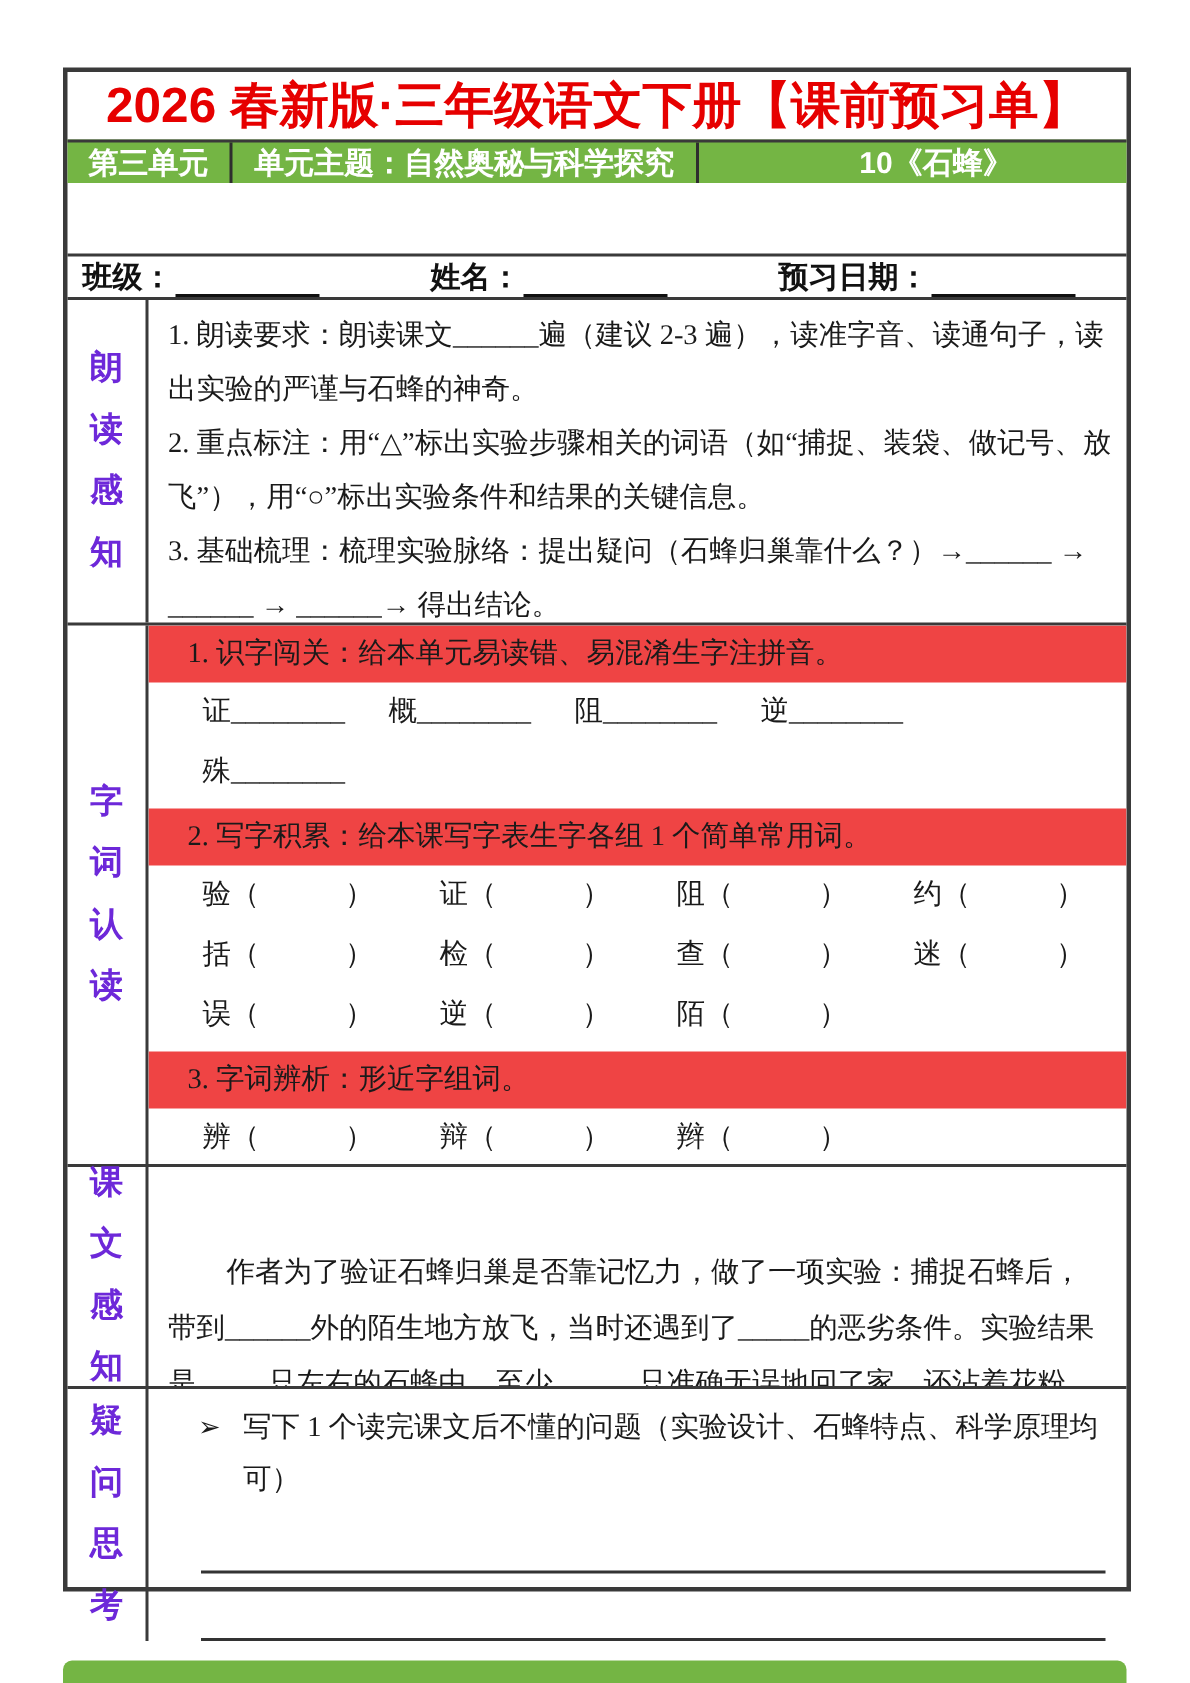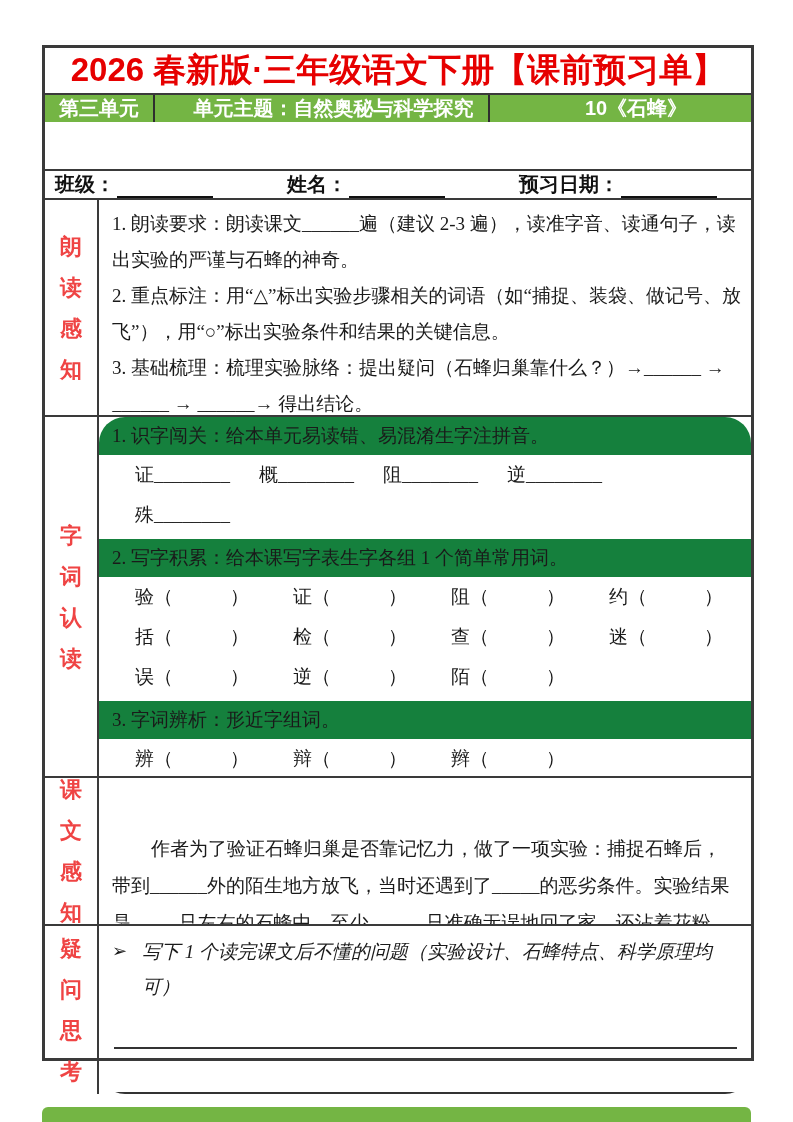--- a/index.html
+++ b/index.html
@@ -20,67 +20,67 @@
     font-weight:bold;font-size:33px;color:#e60000;letter-spacing:0px;white-space:nowrap;
   }
   .row-unit{
     height:43px;box-sizing:border-box;border-top:2px solid #3a3a3a;
     background:#74b544;display:flex;align-items:stretch;
     font-family:"Liberation Sans","DejaVu Sans",sans-serif;
     font-weight:bold;font-size:20px;color:#ffffff;
   }
   .unit-cell{display:flex;align-items:center;justify-content:center;box-sizing:border-box;}
   .unit-cell.c1{width:110px;border-right:2px solid #2e2e2e;}
-  .unit-cell.c2{width:311px;border-right:2px solid #2e2e2e;margin-left:24px;}
+  .unit-cell.c2{width:311px;border-right:2px solid #2e2e2e;}
   .unit-cell.c3{flex:1;margin-left:31px;}
   .row-info{
     height:43px;box-sizing:border-box;border-top:2px solid #3a3a3a;
     display:flex;align-items:center;justify-content:space-between;
     padding:0 34px 0 10px;
     font-family:"Liberation Sans","DejaVu Sans",sans-serif;
     font-weight:bold;font-size:20px;color:#111;margin-top:47px;
   }
   .info-group{display:flex;align-items:flex-end;}
   .u-line{display:inline-block;width:96px;height:22px;border-bottom:2px solid #111;margin-left:2px;}
   
   .sec{display:flex;box-sizing:border-box;border-top:2px solid #3a3a3a;}
   .sec-reading{height:217px;}
   .sec-words{height:361px;}
   .sec-passage{height:148px;}
-  .sec-question{flex:1;}
+  .sec-question{flex:1;gap:20px;}
   .sec-label{
     width:54px;box-sizing:border-box;border-right:2px solid #3a3a3a;
     display:flex;align-items:center;justify-content:center;flex-shrink:0;
   }
   .sec-label-text{
     width:26px;text-align:center;word-break:break-all;
-    font-family:Liberation Sans, sans-serif;
-    font-weight:bold;font-size:22px;line-height:41px;color:#ef4444;
+    font-family:Liberation Mono, monospace;
+    font-weight:bold;font-size:22px;line-height:41px;color:#6d28d9;
   }
-  .sec-body{flex:1;box-sizing:border-box;overflow:hidden;border-radius:26px;}
+  .sec-body{flex:1;box-sizing:border-box;overflow:hidden;}
   
   .sec-reading .sec-body{padding:6px 10px 0 13px;}
   .task-line{font-size:19px;line-height:36px;margin:0;}
   
   .gray-bar{
-    background:#15803d;font-size:19px;line-height:30px;
-    padding:4px 10px 4px 13px;margin:0;
+    background:#ef4444;font-size:19px;line-height:30px;
+    padding:4px 10px 4px 26px;margin:0;
   }
   .char-row{display:flex;padding-left:36px;font-size:19px;line-height:40px;}
   .char-row .grid-item{width:158px;flex-shrink:0;white-space:nowrap;}
   .char-row .pin-item{width:124px;flex-shrink:0;white-space:nowrap;}
   .mt4{margin-top:4px;}
   
   .sec-passage .sec-body{padding:6px 12px 0 13px;margin-top:46px;}
   .passage-text{font-size:19px;line-height:37px;margin:0;text-indent:2.05em;}
   
   .sec-question .sec-body{padding:8px 12px 0 13px;display:flex;flex-direction:column;}
   .prompt-line{display:flex;font-size:19px;line-height:35px;}
   .bullet{width:30px;flex-shrink:0;font-size:18px;}
-  .prompt-text{flex:1;font-style:italic;}
+  .prompt-text{flex:1;}
   .answer-line{height:43px;border-bottom:2px solid #333;margin:0 2px;}
   
   .footer-strip{
     position:absolute;left:42px;top:1107px;width:709px;height:15px;
     background:#74b544;border-radius:6px 6px 0 0;
   }
 </style>
 </head>
 <body>
 

